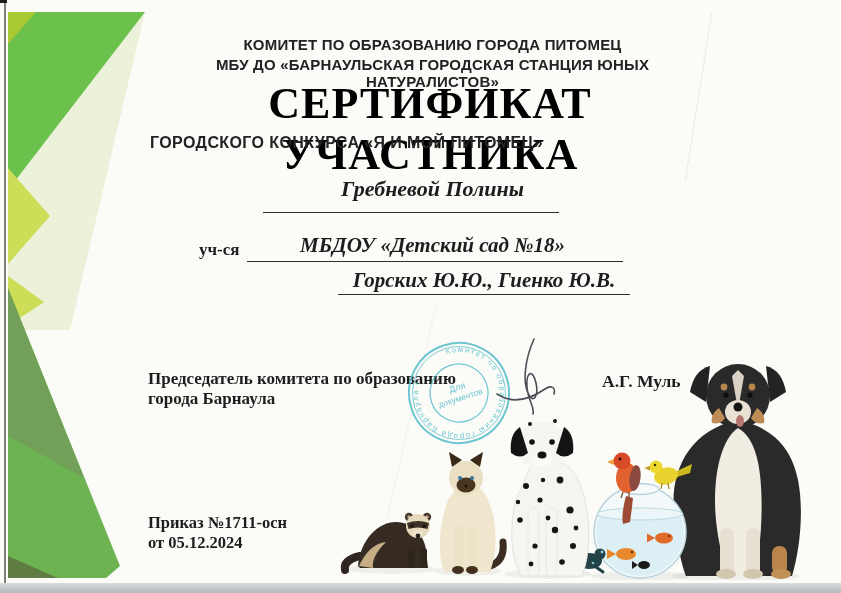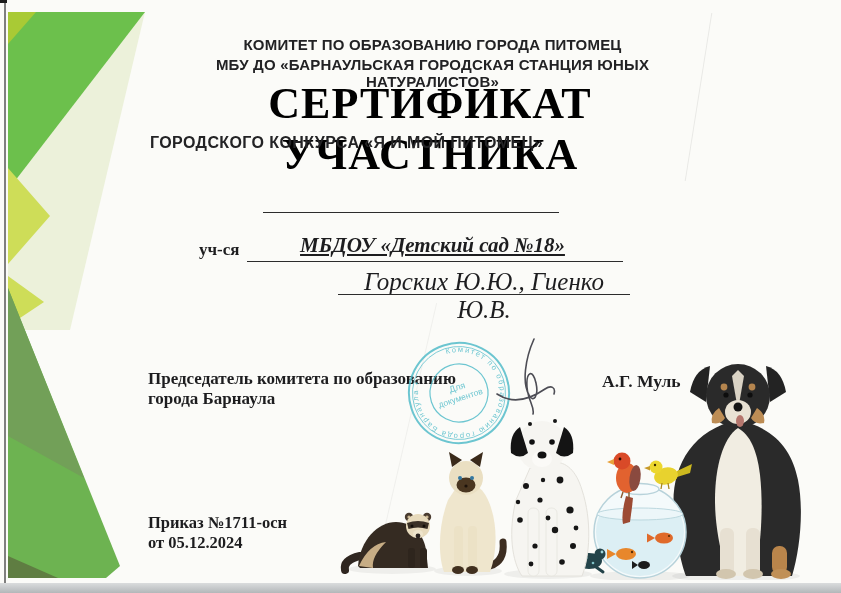--- a/index.html
+++ b/index.html
@@ -19,25 +19,25 @@
   .cert-subtitle{left:150px;width:565px;top:134px;text-align:left;
     font-family:"Liberation Sans",sans-serif;font-weight:bold;font-size:16px;
     letter-spacing:.4px;color:#232325;}
   
   .recipient{left:150px;width:565px;top:176px;text-align:center;
     font-style:italic;font-weight:bold;font-size:22px;}
   .uline{height:1.4px;background:#2c2c2c;}
   .ul-name{left:263px;top:212px;width:296px;}
   .ucs-label{left:199px;top:240px;font-weight:bold;font-size:17px;}
   .institution{left:240px;width:385px;top:233px;text-align:center;
-    font-style:italic;font-weight:bold;font-size:21px;text-decoration:underline;}
+    font-style:italic;font-weight:bold;font-size:21px;}
   .ul-ucs{left:247px;top:261px;width:376px;}
   .sup-label{left:199px;top:271px;font-weight:bold;font-size:18px;}
   .sup-names{left:338px;width:292px;top:268px;text-align:center;
-    font-style:italic;font-weight:normal;font-size:25px;}
+    font-style:italic;font-weight:bold;font-size:21px;}
   .ul-sup{left:338px;top:294px;width:292px;}
   
   .chairman{left:148px;top:369px;width:340px;font-weight:bold;font-size:17px;line-height:19.5px;}
   .signer-name{left:602px;top:371px;font-weight:bold;font-size:17.5px;}
   .order{left:148px;top:513px;font-weight:bold;font-size:16.5px;line-height:20px;}
   
   .decor-left{left:0;top:0;}
   .stamp{left:404px;top:339px;}
   .signature{left:494px;top:337px;}
   .animals{left:330px;top:350px;}
@@ -69,20 +69,21 @@
   <div class="abs edge-top-mark"></div>
   <div class="abs edge-bottom"></div>
   <div class="abs crease crease1"></div>
   <div class="abs crease crease2"></div>
 
   <div class="abs org-line org1">КОМИТЕТ ПО ОБРАЗОВАНИЮ ГОРОДА ПИТОМЕЦ</div>
   <div class="abs org-line org2">МБУ ДО «БАРНАУЛЬСКАЯ ГОРОДСКАЯ СТАНЦИЯ ЮНЫХ НАТУРАЛИСТОВ»</div>
   <div class="abs cert-title">СЕРТИФИКАТ УЧАСТНИКА</div>
   <div class="abs cert-subtitle">ГОРОДСКОГО КОНКУРСА «Я И МОЙ ПИТОМЕЦ»</div>
 
+  <div class="abs recipient">Гребневой Полины</div>
   <div class="abs uline ul-name"></div>
 
   <div class="abs ucs-label">уч-ся</div>
   <div class="abs institution">МБДОУ «Детский сад №18»</div>
   <div class="abs uline ul-ucs"></div>
 
   <div class="abs sup-names">Горских Ю.Ю., Гиенко Ю.В.</div>
   <div class="abs uline ul-sup"></div>
 
   <div class="abs chairman">

